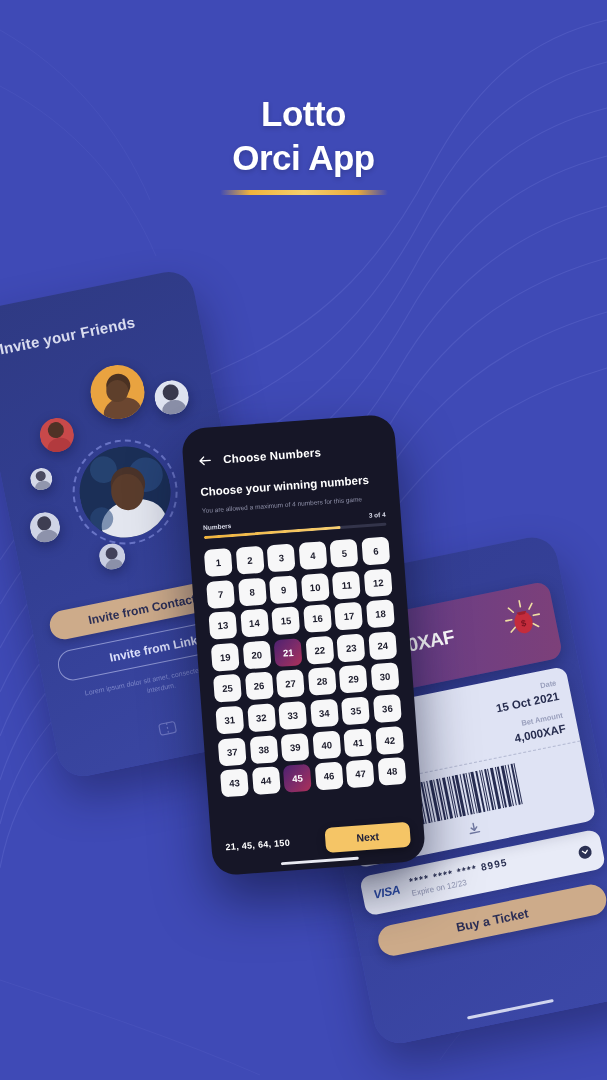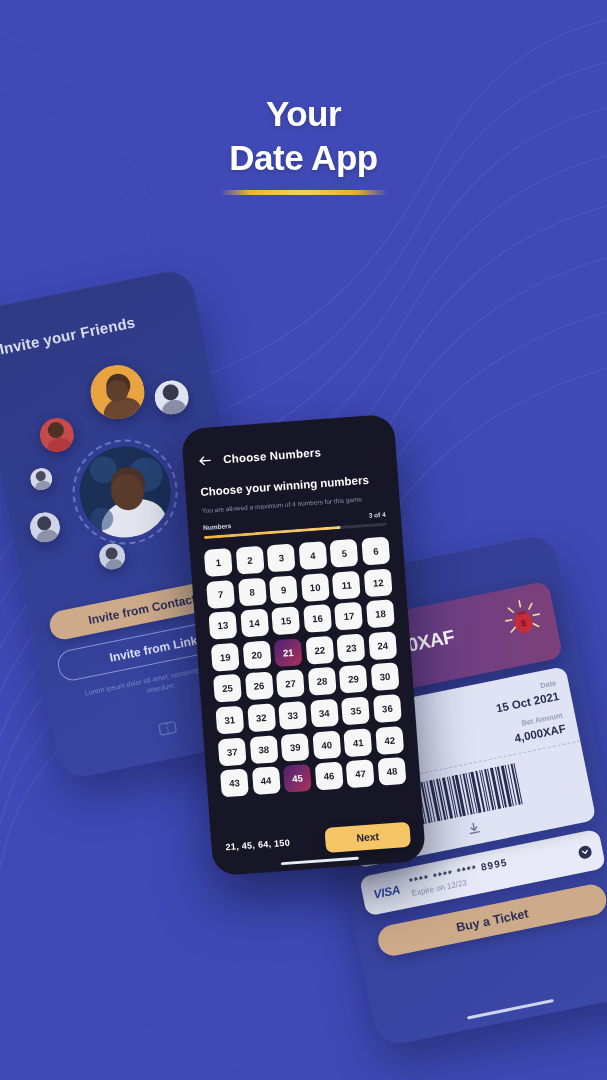--- a/index.html
+++ b/index.html
@@ -189,22 +189,22 @@
   </g>
   <g fill="none" stroke="#4f59c0" stroke-width="1" opacity="0.45">
     <path d="M0,30 C70,70 120,130 150,200"></path>
     <path d="M0,86 C76,126 126,186 156,256"></path>
     <path d="M0,980 C90,1010 180,1040 260,1075"></path>
     <path d="M607,930 C540,960 480,1000 440,1060"></path>
   </g>
 </svg>
 
 <div class="heading">
-  <span class="l1">Your</span>
-  <span class="l2">Date App</span>
+  <span class="l1">Lotto</span>
+  <span class="l2">Orci App</span>
   <div class="rule"></div>
 </div>
 
 <div class="phone" id="phone-invite">
   <div class="inner">
     <div class="invite-title">Invite your Friends</div>
 
     <div class="bubbles">
       <div class="bub" style="left:84px;top:22px;width:54px;height:54px;">
         <svg viewBox="0 0 54 54">

